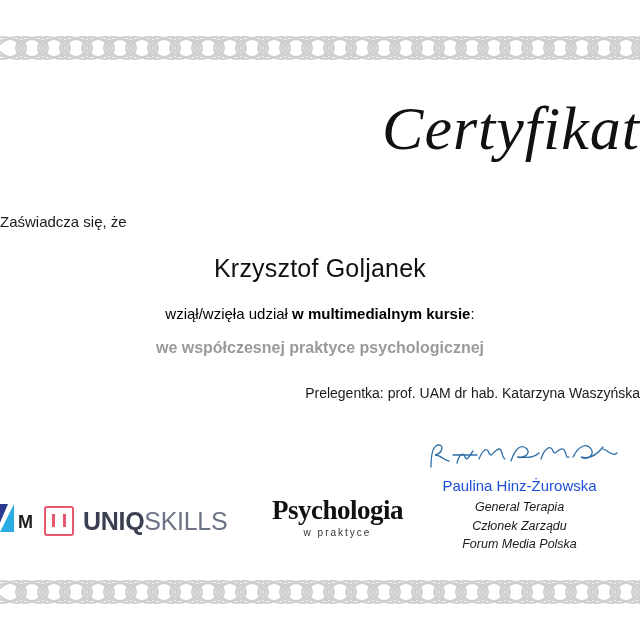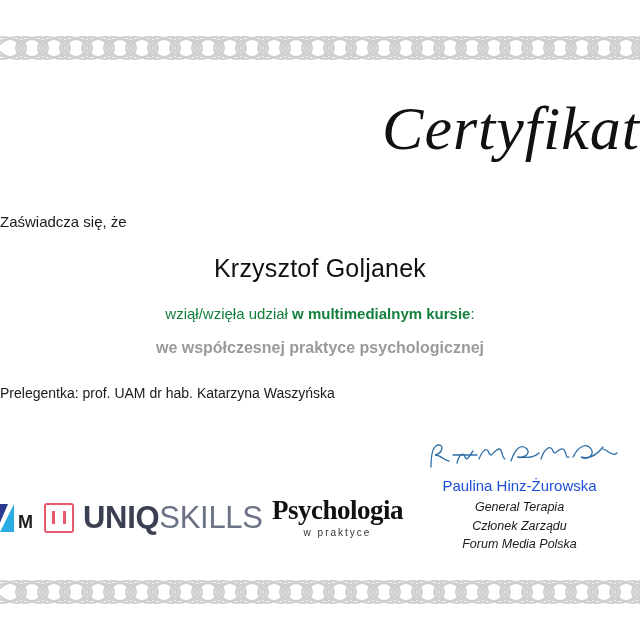--- a/index.html
+++ b/index.html
@@ -62,36 +62,36 @@
     text-align: center;
     font-size: 25px;
     color: #111111;
     margin-top: 24px;
     letter-spacing: 0.2px;
   }
 
   .participation {
     text-align: center;
     font-size: 15px;
-    color: #15803d;
+    color: #000000;
     margin-top: 22px;
   }
   .participation b { font-weight: bold; }
 
   .course {
     text-align: center;
     font-size: 16px;
     font-weight: bold;
     color: #9a9a9a;
     margin-top: 14px;
     line-height: 1.45;
   }
 
   .speaker {
-    text-align: left;
+    text-align: right;
     font-size: 14px;
     color: #1a1a1a;
     margin-top: 26px;
   }
 
   
   .footer {
     position: absolute;
     left: 0;
     bottom: 68px;
@@ -128,21 +128,21 @@
     content: "";
     position: absolute;
     top: 6px;
     width: 3px;
     height: 13px;
     background: #e7576e;
   }
   .logo-uniq .mark::before { left: 6px; }
   .logo-uniq .mark::after { right: 6px; }
   .logo-uniq .word {
-    font-size: 31px;
+    font-size: 25px;
     letter-spacing: -0.3px;
     color: #3a3f52;
   }
   .logo-uniq .word .bold { font-weight: bold; color: #3a3f52; }
   .logo-uniq .word .thin { font-weight: normal; color: #6d7386; }
 
   .logo-psy {
     position: absolute;
     left: 272px;
     bottom: 34px;

